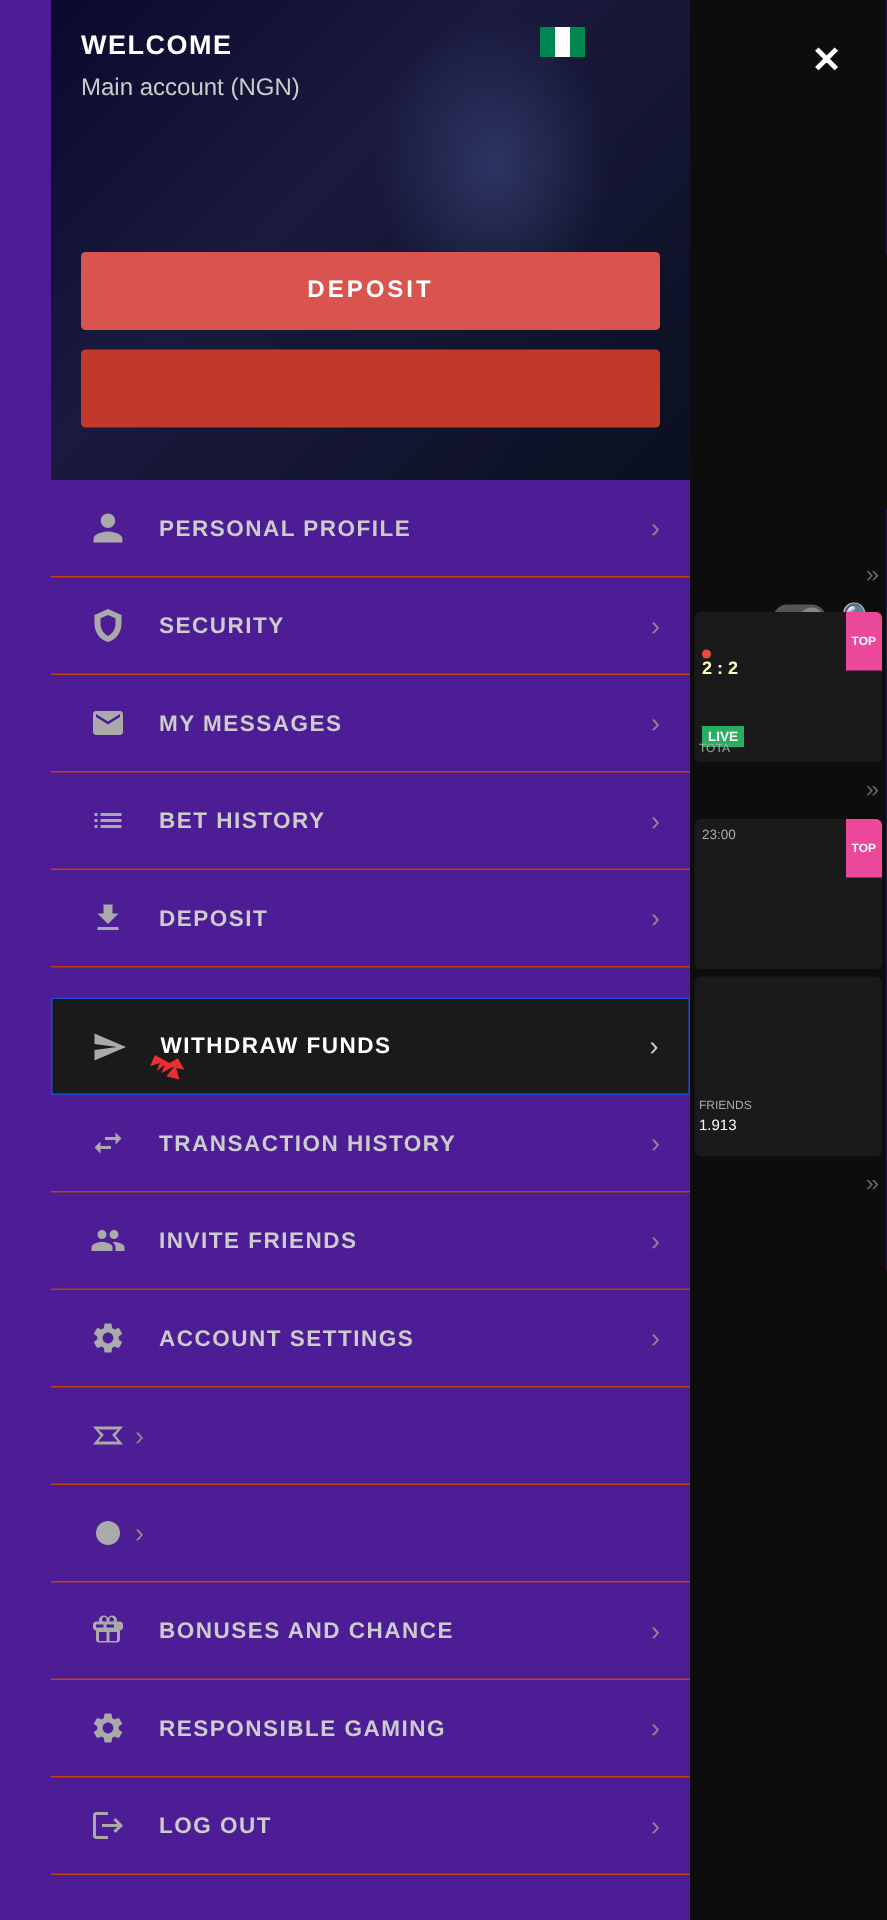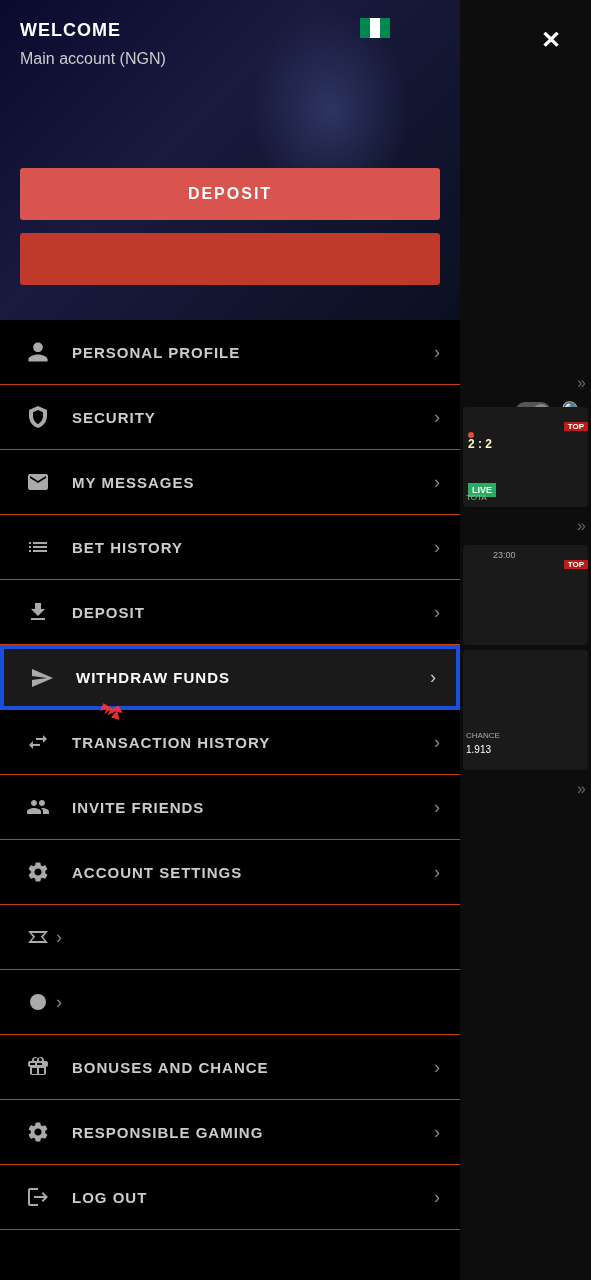--- a/index.html
+++ b/index.html
@@ -30,21 +30,22 @@
       font-size: 24px;
       font-weight: bold;
     }
 
     
     .menu-panel {
       position: relative;
       z-index: 5;
       width: 460px;
       min-height: 1280px;
-      background: #000000;
+      background: #4c1d95;
+      padding-left: 34px;
     }
 
     
     .header-section {
       position: relative;
       height: 320px;
       background: #0a0a1a;
       overflow: hidden;
     }
 
@@ -163,21 +164,22 @@
       padding: 0 20px;
       height: 65px;
       border-bottom: 1px solid #c2410c;
       cursor: pointer;
       position: relative;
       transition: background 0.2s;
     }
 
     .menu-item.highlighted {
       background: #1a1a1a;
-      border: 4px solid #1d4ed8;
+      border: 1px solid #1d4ed8;
+      margin-top: 20px;
     }
 
     .menu-icon {
       width: 36px;
       height: 36px;
       display: flex;
       align-items: center;
       justify-content: center;
       flex-shrink: 0;
       color: #ccc;
@@ -304,26 +306,26 @@
     .double-chevron {
       color: #666;
       font-size: 16px;
       text-align: right;
       padding: 5px;
     }
 
     
     .top-badge {
       position: absolute;
-      top: 15px;
+      top: 0;
       right: 0;
-      background: #b91c1c;
+      background: #ec4899;
       color: #fff;
       font-size: 8px;
-      padding: 0 4px;
+      padding: 15px 4px;
       font-weight: bold;
     }
 
     
     .chance-text {
       position: absolute;
       bottom: 30px;
       left: 3px;
       color: #aaa;
       font-size: 8px;
@@ -346,21 +348,20 @@
       color: #aaa;
       font-size: 8px;
     }
 
     .time-text {
       position: absolute;
       top: 5px;
       left: 5px;
       color: #aaa;
       font-size: 9px;
-      margin-left: 25px;
     }
   </style>
 </head>
 <body>
 
 <div class="right-panel">
   <div class="right-panel-controls">
     <div class="toggle-switch"></div>
     <div class="search-icon-btn">🔍</div>
   </div>
@@ -376,21 +377,21 @@
   </div>
 
   <div class="double-chevron">»</div>
 
   <div class="card-preview">
     <div class="top-badge">TOP</div>
     <div class="time-text">23:00</div>
   </div>
 
   <div class="card-preview" style="height: 120px;">
-    <div class="chance-text">CHANCE</div>
+    <div class="chance-text">FRIENDS</div>
     <div class="odds-text">1.913</div>
   </div>
 
   <div class="double-chevron">»</div>
 </div>
 
 <div class="close-btn">
   <span>✕</span>
 </div>
 

